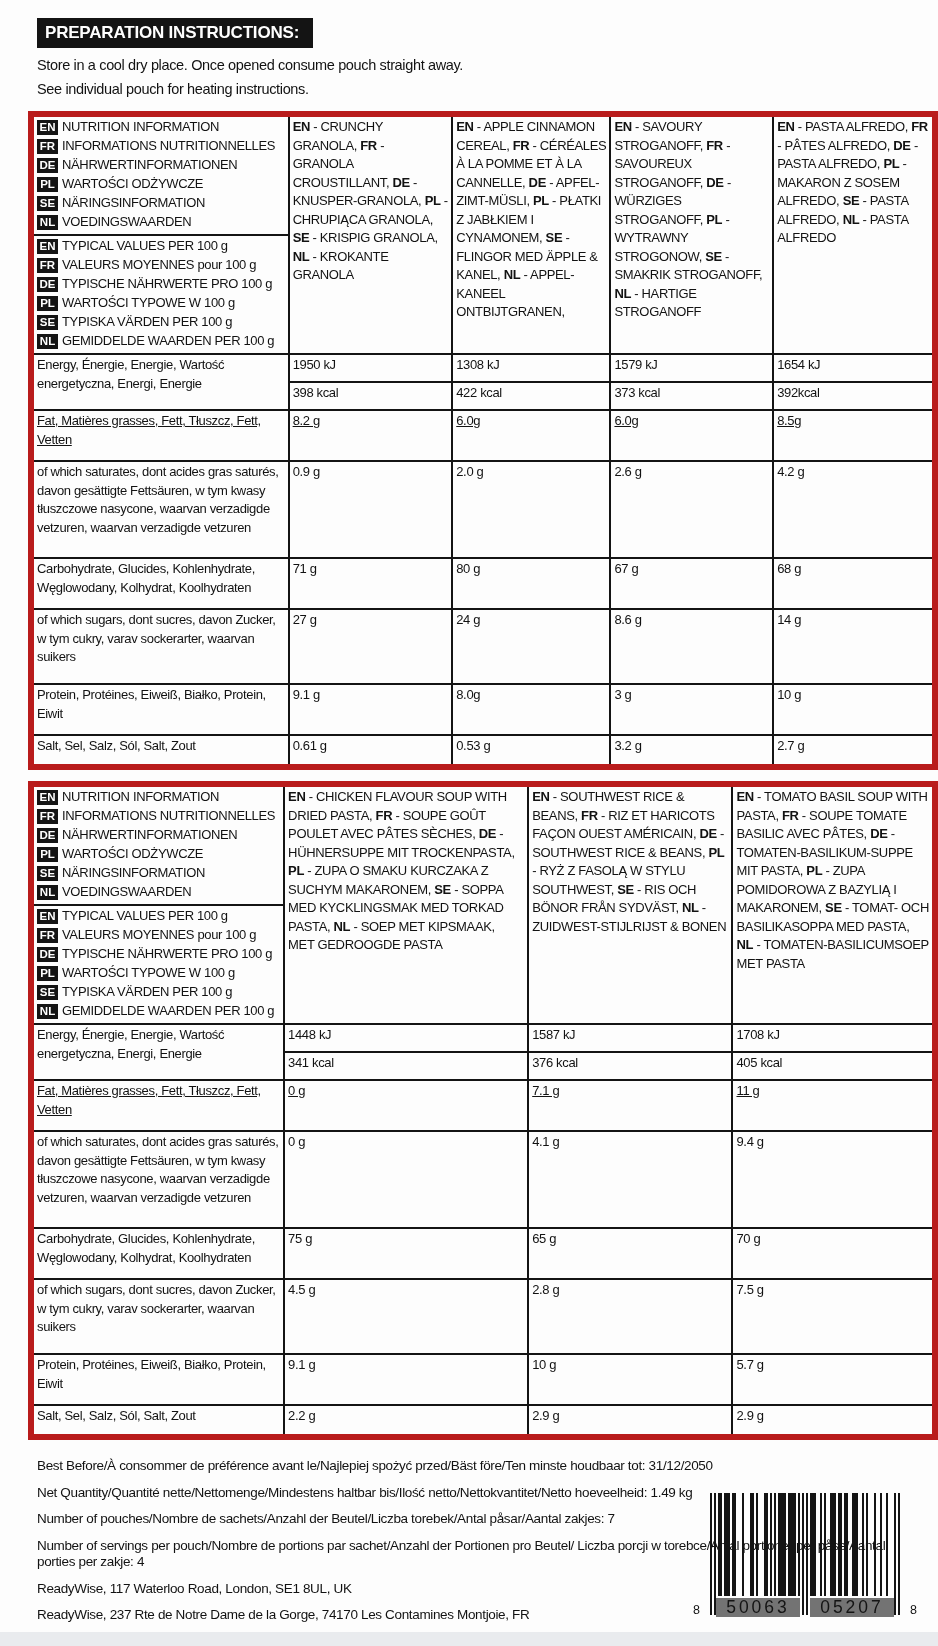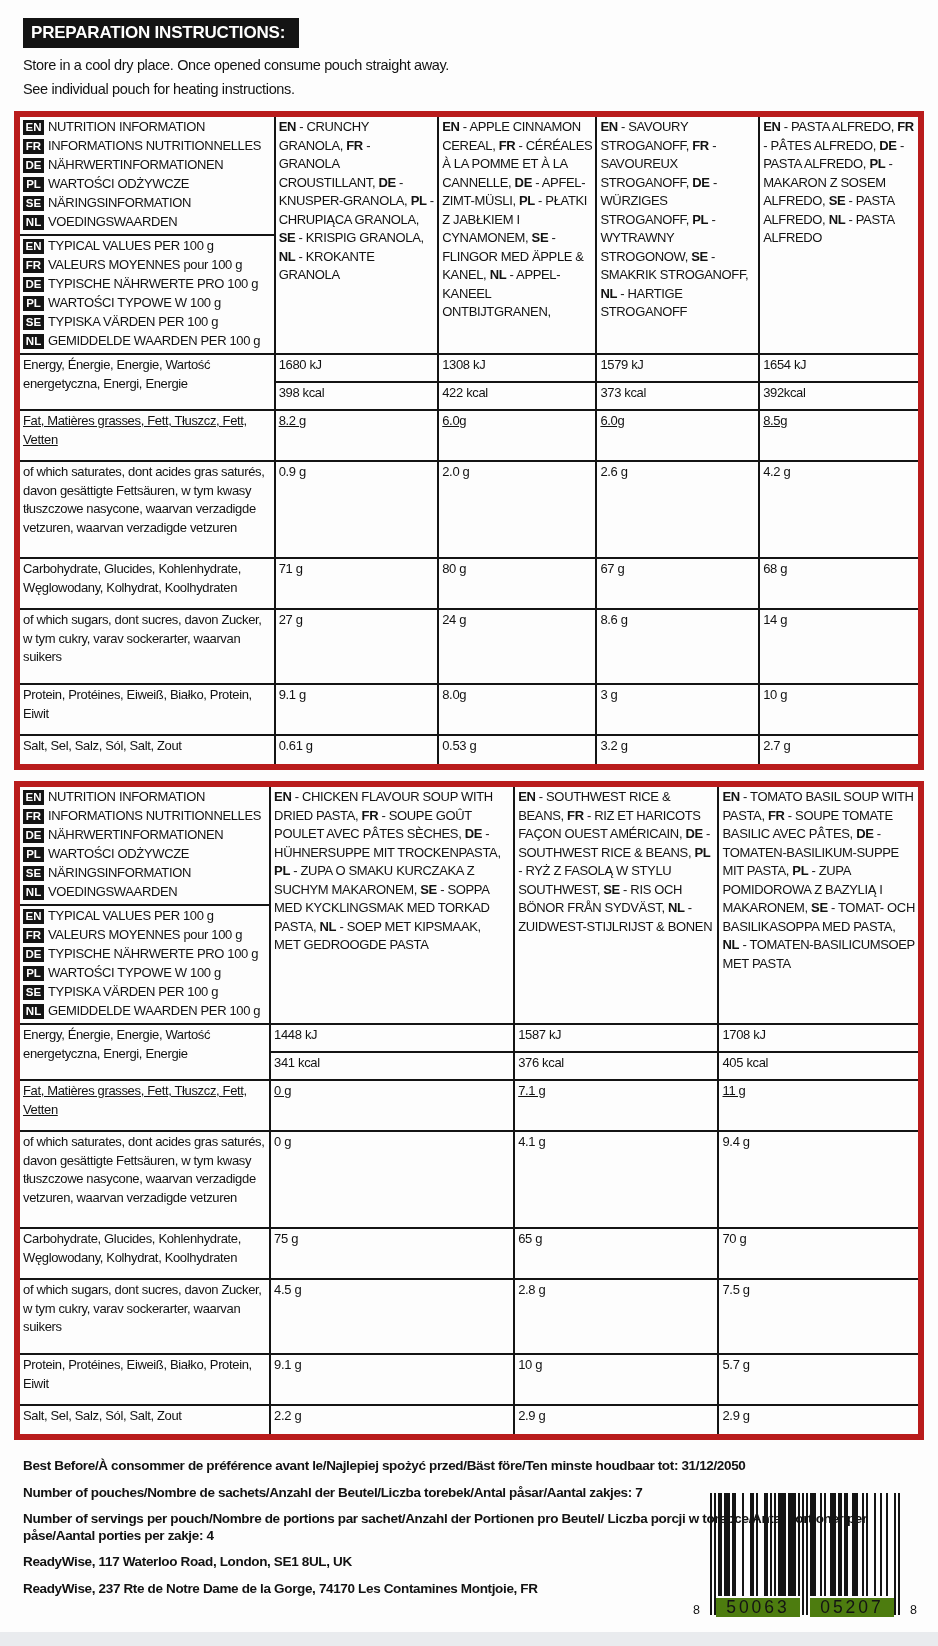--- a/index.html
+++ b/index.html
@@ -2,21 +2,21 @@
 <html><head>
 <meta charset="utf-8">
 <style>
   html,body{margin:0;padding:0;}
   body{
     width:938px;height:1646px;position:relative;overflow:hidden;
     background:#fdfdfd;color:#121212;
     font-family:"Liberation Sans","DejaVu Sans",sans-serif;
     -webkit-font-smoothing:antialiased;
   }
-  .page{padding:16px 14px 0 14px;}
+  .page{padding:16px 14px 0 28px;}
 
   
   .prep{margin-left:9px;}
   .title-bar{
     display:inline-block;background:#141414;color:#fff;
     font-weight:bold;font-size:17px;letter-spacing:-0.2px;
     padding:5px 14px 5px 8px;margin:2px 0 4px 0;
   }
   .prep-line{font-size:14.5px;letter-spacing:-0.35px;line-height:22px;margin:2px 0 0 0;}
 
@@ -45,32 +45,32 @@
   tr.r-fat td{height:46px;text-decoration:underline;}
   tr.r-sat td{height:92px;}
   tr.r-carb td{height:46px;}
   tr.r-sug td{height:70px;}
   tr.r-prot td{height:46px;}
   tr.r-salt td{height:25px;}
 
   
   .footer{margin:18px 0 0 9px;}
   .footer p{
-    font-weight:bold;font-size:13.5px;letter-spacing:-0.35px;
+    font-weight:normal;font-size:13.5px;letter-spacing:-0.35px;
     line-height:16.5px;margin:10px 0 9px 0;max-width:880px;
   }
 
   
   .barcode{position:absolute;top:1493px;right:38px;width:190px;height:124px;}
   .bars{position:absolute;left:0;top:0;white-space:nowrap;font-size:0;}
   .mod{display:inline-block;width:2px;height:103px;vertical-align:top;}
   .mod.bar{background:#141414;}
   .mod.tall{height:122px;}
   .bc-group{
-    position:absolute;bottom:0;height:19px;background:#4d7c0f;
+    position:absolute;bottom:0;height:19px;background:#737373;
     display:flex;align-items:flex-end;justify-content:center;
     font-size:17.5px;letter-spacing:3px;color:#141414;line-height:19px;
   }
   .bc-left{left:6px;width:84px;}
   .bc-right{left:100px;width:84px;}
   .bc-side{position:absolute;bottom:0;font-size:12.5px;line-height:14px;color:#141414;}
   .bc-side.l{left:-17px;}
   .bc-side.r{right:-17px;}
 
   .bottom-strip{position:absolute;left:0;right:0;bottom:0;height:14px;background:#e9ebee;}
@@ -154,21 +154,21 @@
               </div>
               <div class="lang-line">
                 <span class="badge">NL</span>
                 <span class="txt">GEMIDDELDE WAARDEN PER 100 g</span>
               </div>
             </div>
       </td>
     </tr>
     <tr class="r-en">
       <td class="lbl" rowspan="2">Energy, Énergie, Energie, Wartość energetyczna, Energi, Energie</td>
-      <td class="val">1680 kJ</td>
+      <td class="val">1950 kJ</td>
       <td class="val">1308 kJ</td>
       <td class="val">1579 kJ</td>
       <td class="val">1654 kJ</td>
     </tr>
     <tr class="r-en">
       <td class="val">398 kcal</td>
       <td class="val">422 kcal</td>
       <td class="val">373 kcal</td>
       <td class="val">392kcal</td>
     </tr>
@@ -333,20 +333,21 @@
       <td class="lbl">Salt, Sel, Salz, Sól, Salt, Zout</td>
       <td class="val">2.2 g</td>
       <td class="val">2.9 g</td>
       <td class="val">2.9 g</td>
     </tr>
   </tbody>
     </table>
 
   <div class="footer">
     <p>Best Before/À consommer de préférence avant le/Najlepiej spożyć przed/Bäst före/Ten minste houdbaar tot: 31/12/2050</p>
+    <p>Net Quantity/Quantité nette/Nettomenge/Mindestens haltbar bis/Ilość netto/Nettokvantitet/Netto hoeveelheid: 1.49 kg</p>
     <p>Number of pouches/Nombre de sachets/Anzahl der Beutel/Liczba torebek/Antal påsar/Aantal zakjes: 7</p>
     <p>Number of servings per pouch/Nombre de portions par sachet/Anzahl der Portionen pro Beutel/ Liczba porcji w torebce/Antal portioner per påse/Aantal porties per zakje: 4</p>
     <p>ReadyWise, 117 Waterloo Road, London, SE1 8UL, UK</p>
     <p>ReadyWise, 237 Rte de Notre Dame de la Gorge, 74170 Les Contamines Montjoie, FR</p>
   </div>
 
 </div>
 
 <div class="barcode">
   <div class="bars"><span class="mod bar tall"></span><span class="mod tall"></span><span class="mod bar tall"></span><span class="mod"></span><span class="mod bar"></span><span class="mod bar"></span><span class="mod"></span><span class="mod bar"></span><span class="mod bar"></span><span class="mod bar"></span><span class="mod"></span><span class="mod bar"></span><span class="mod bar"></span><span class="mod"></span><span class="mod"></span><span class="mod"></span><span class="mod bar"></span><span class="mod"></span><span class="mod"></span><span class="mod"></span><span class="mod bar"></span><span class="mod bar"></span><span class="mod"></span><span class="mod bar"></span><span class="mod"></span><span class="mod"></span><span class="mod"></span><span class="mod bar"></span><span class="mod bar"></span><span class="mod"></span><span class="mod bar"></span><span class="mod"></span><span class="mod bar"></span><span class="mod"></span><span class="mod bar"></span><span class="mod bar"></span><span class="mod bar"></span><span class="mod bar"></span><span class="mod"></span><span class="mod bar"></span><span class="mod bar"></span><span class="mod bar"></span><span class="mod bar"></span><span class="mod"></span><span class="mod bar"></span><span class="mod tall"></span><span class="mod bar tall"></span><span class="mod tall"></span><span class="mod bar tall"></span><span class="mod tall"></span><span class="mod bar"></span><span class="mod bar"></span><span class="mod bar"></span><span class="mod"></span><span class="mod"></span><span class="mod bar"></span><span class="mod"></span><span class="mod bar"></span><span class="mod"></span><span class="mod"></span><span class="mod bar"></span><span class="mod bar"></span><span class="mod bar"></span><span class="mod"></span><span class="mod bar"></span><span class="mod bar"></span><span class="mod"></span><span class="mod bar"></span><span class="mod bar"></span><span class="mod"></span><span class="mod"></span><span class="mod bar"></span><span class="mod bar"></span><span class="mod bar"></span><span class="mod"></span><span class="mod"></span><span class="mod bar"></span><span class="mod"></span><span class="mod bar"></span><span class="mod"></span><span class="mod"></span><span class="mod"></span><span class="mod bar"></span><span class="mod"></span><span class="mod"></span><span class="mod bar"></span><span class="mod"></span><span class="mod"></span><span class="mod bar"></span><span class="mod"></span><span class="mod"></span><span class="mod"></span><span class="mod bar tall"></span><span class="mod tall"></span><span class="mod bar tall"></span></div>

